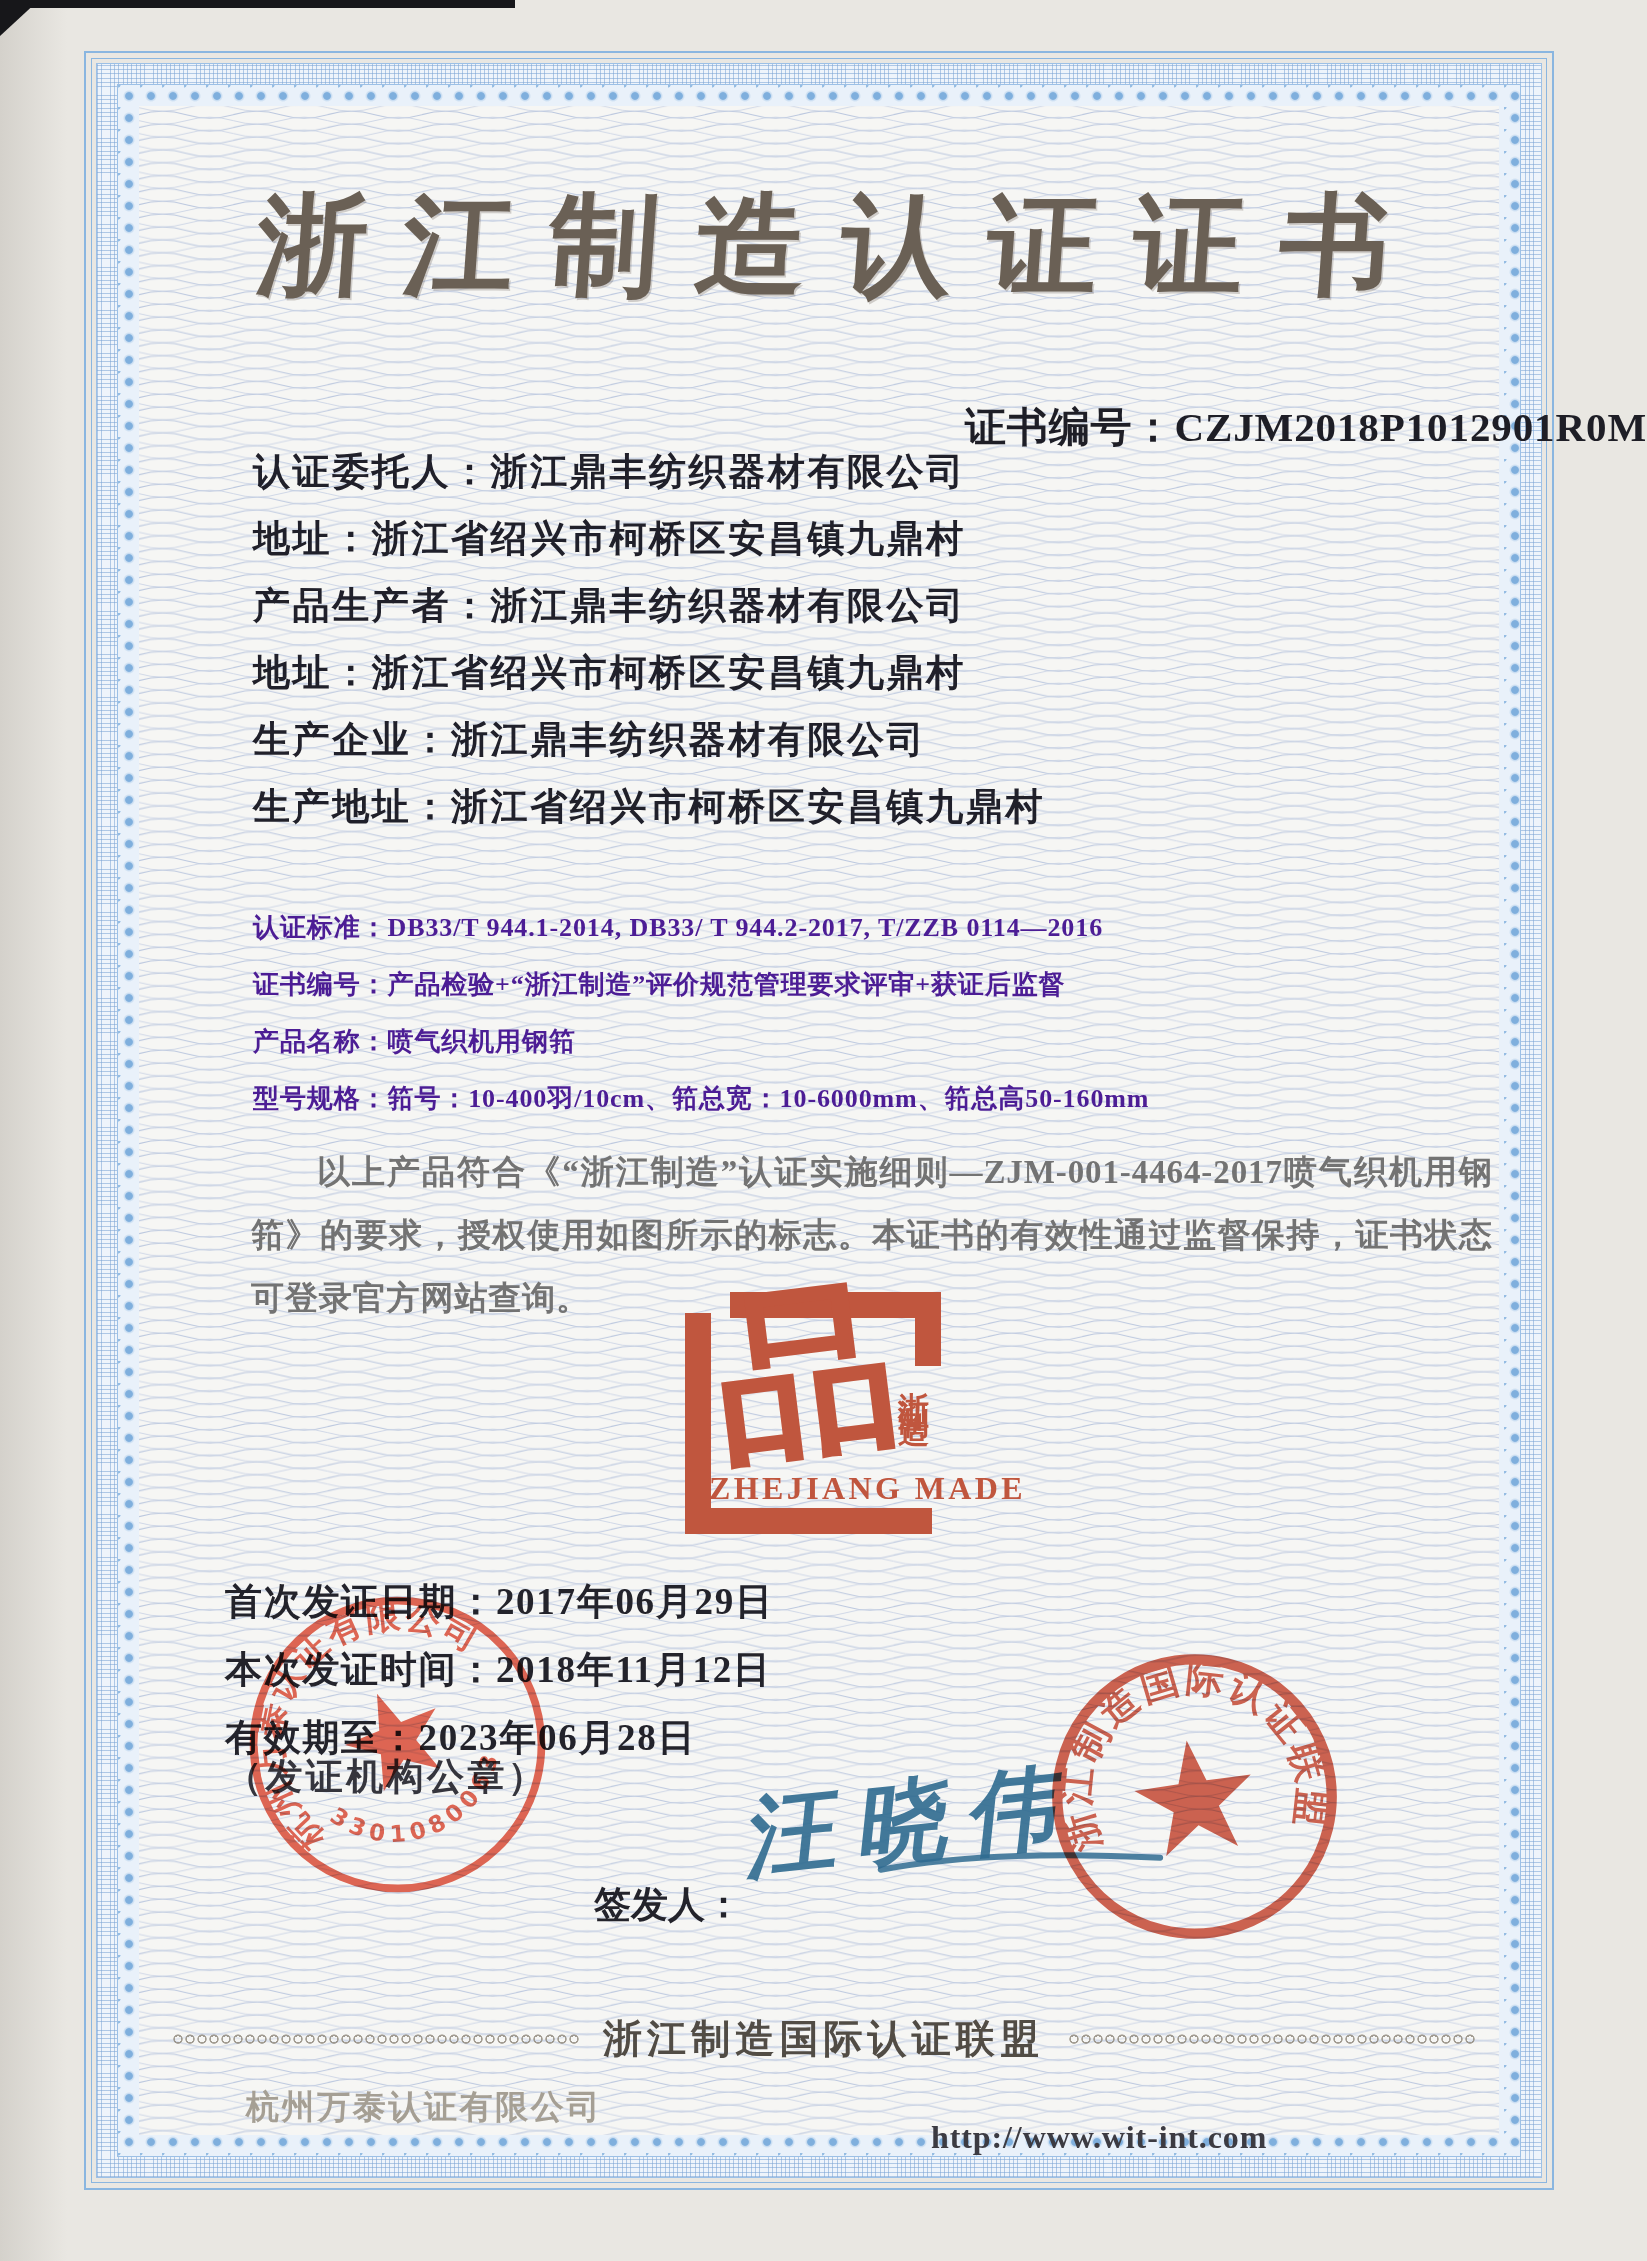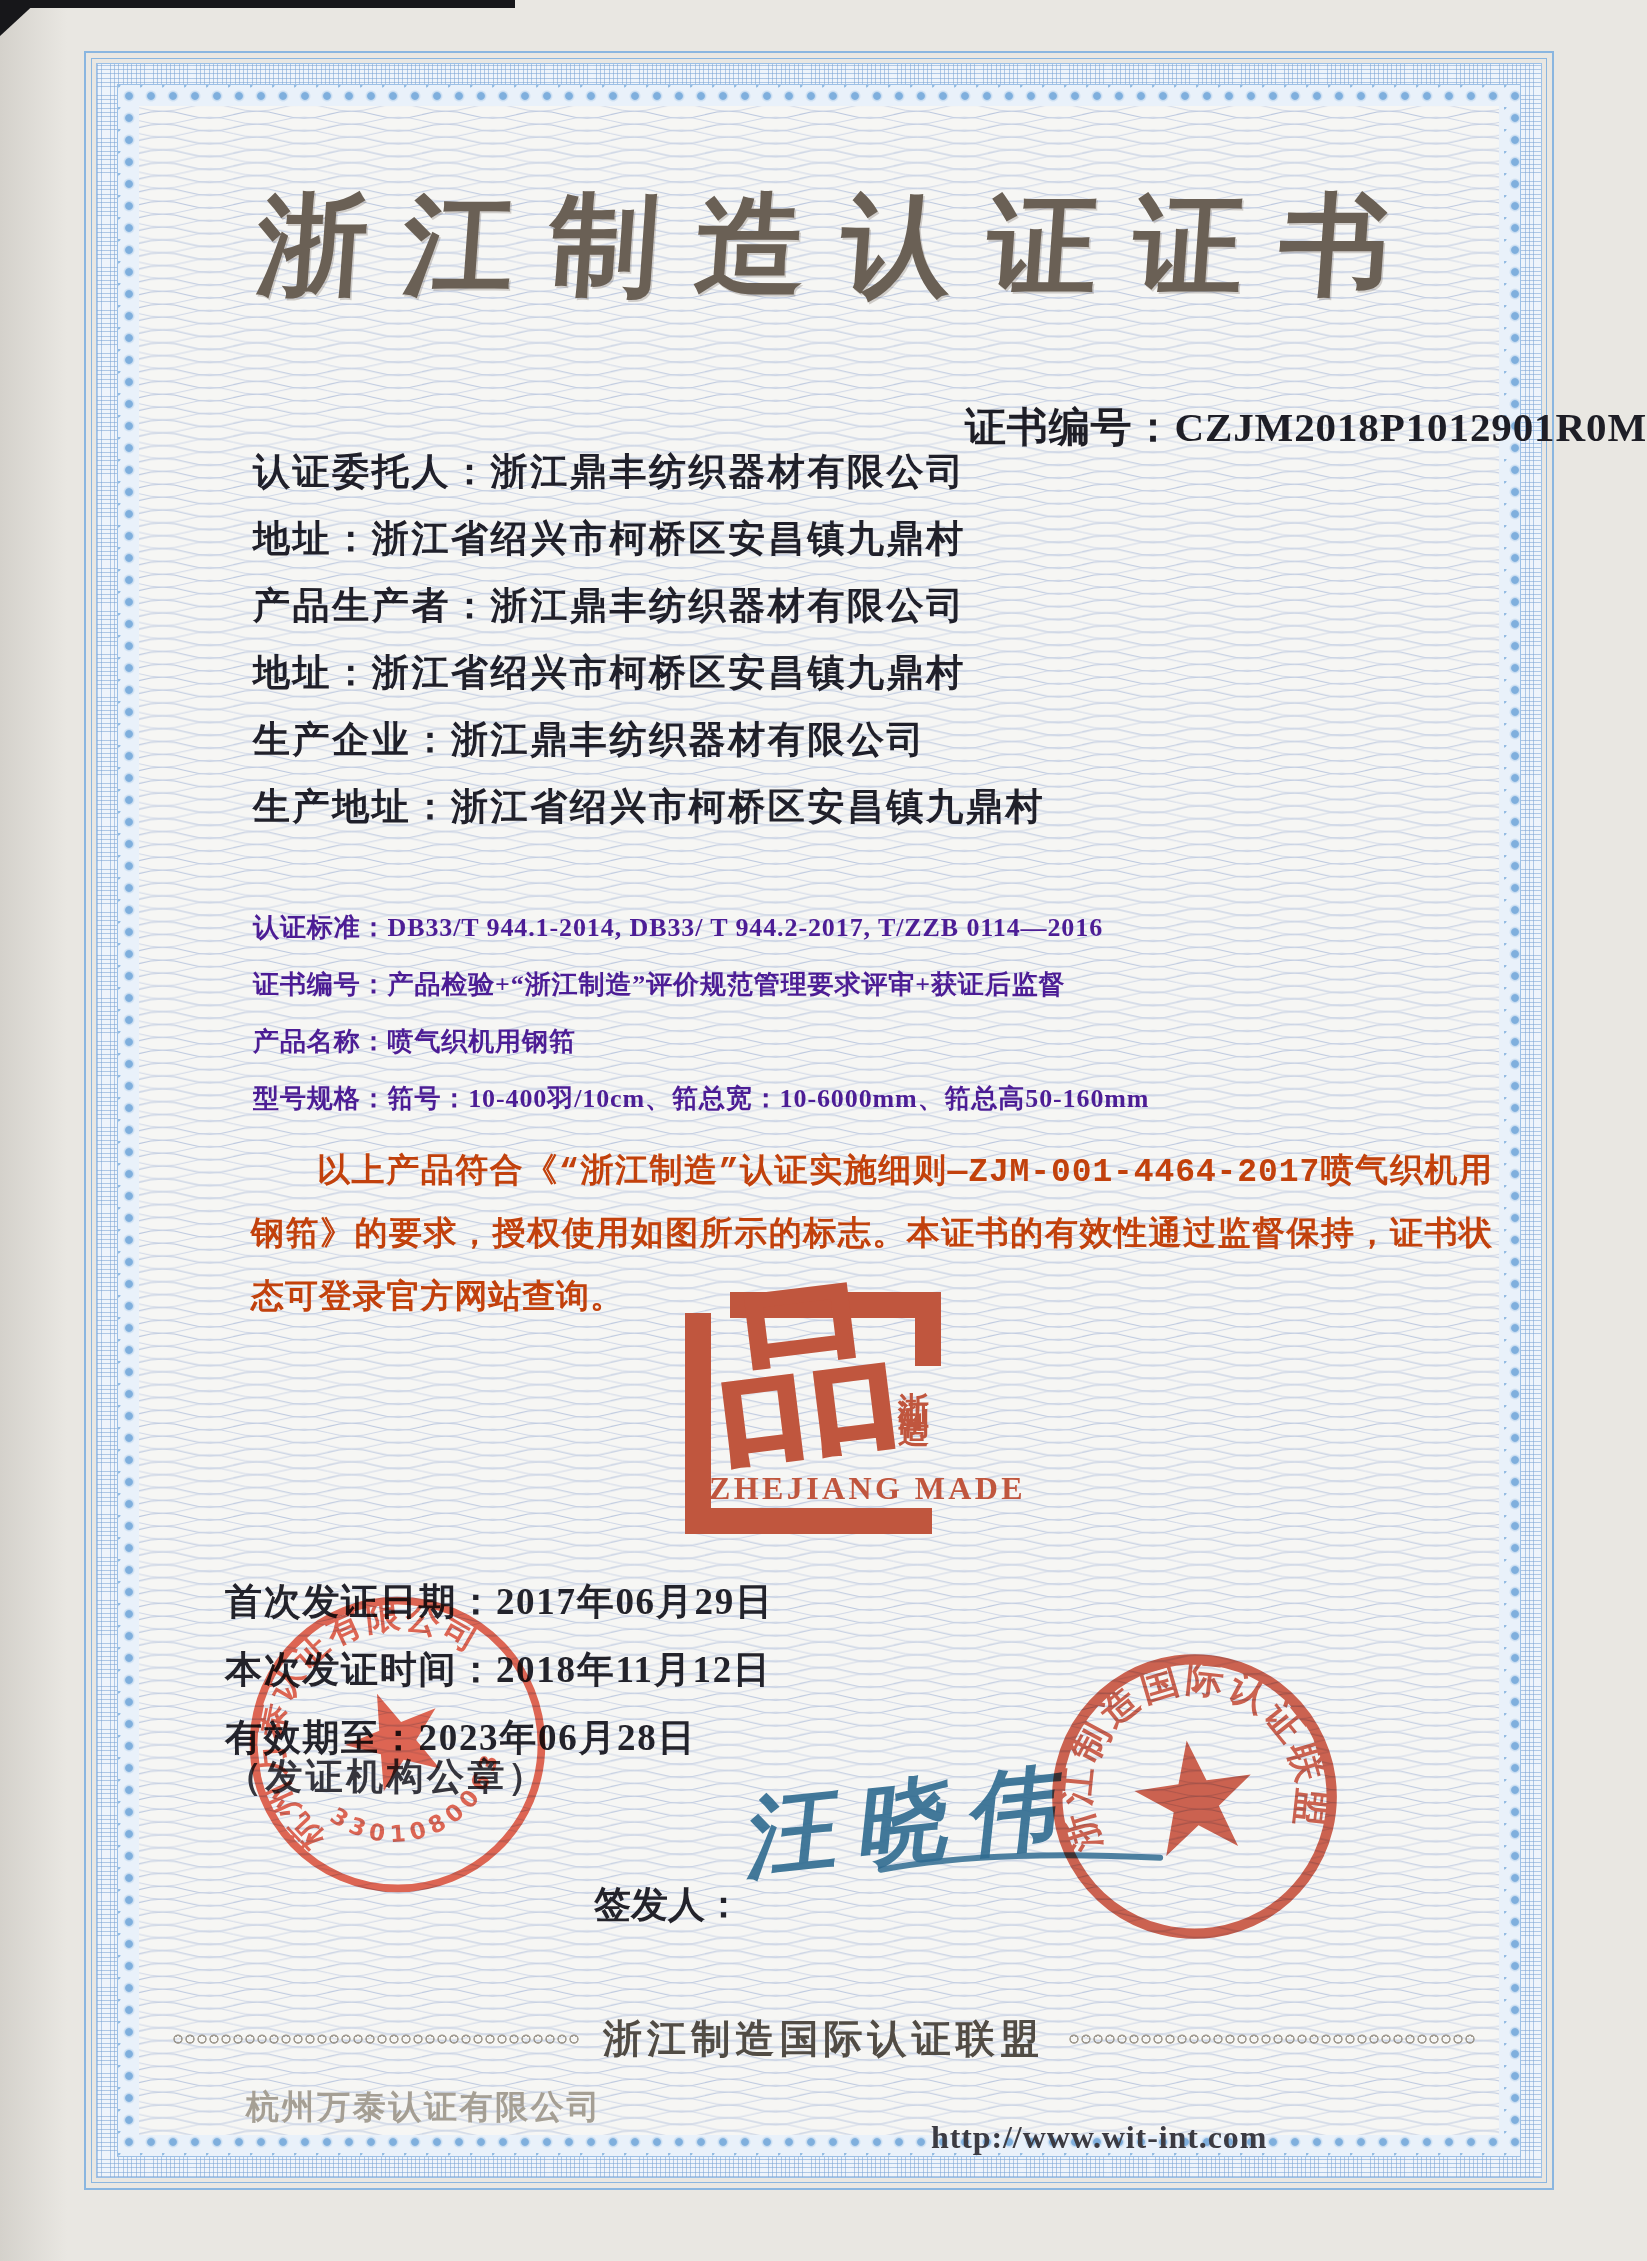--- a/index.html
+++ b/index.html
@@ -39,22 +39,22 @@
     font-family:"DejaVu Serif","Liberation Serif",serif;font-weight:700;
     font-size:110px;letter-spacing:36px;text-indent:36px;color:#6a6055;
     transform:skewX(-4deg);text-shadow:1.7px 1.7px 0 rgba(90,80,70,.25);}
   .certno{position:absolute;left:0;right:0;top:360px;text-align:right;z-index:2;
     font-size:41px;font-weight:700;color:#1e1e26;letter-spacing:0.9px;margin-top:40px;}
   .info{position:absolute;left:253px;top:438px;z-index:2;
     font-size:37px;line-height:67px;font-weight:700;color:#20202a;letter-spacing:2.6px;}
   .specs{position:absolute;left:253px;top:899px;z-index:2;
     font-size:26px;line-height:57px;font-weight:700;color:#4c1d95;letter-spacing:0.9px;}
   .para{position:absolute;left:251px;top:1141px;width:1242px;z-index:2;
-    font-size:33px;line-height:63px;font-weight:600;color:#c2410c;
-    text-indent:2em;text-align:justify;letter-spacing:0.9px;font-family:Liberation Mono, monospace;}
+    font-size:33px;line-height:63px;font-weight:600;color:#737373;
+    text-indent:2em;text-align:justify;letter-spacing:0.9px;}
 
   
   .logo{position:absolute;left:685px;top:1292px;width:256px;height:242px;z-index:2;}
   .logo .bar{position:absolute;background:#c0563e;}
   .logo .bar-top{left:45px;right:0;top:0;height:26px;}
   .logo .bar-right{right:0;top:0;width:26px;height:74px;}
   .logo .bar-left{left:0;top:20.6px;bottom:0;width:26px;}
   .logo .bar-bottom{left:0;right:8.6px;bottom:0;height:26px;}
   .logo .mark{position:absolute;left:29px;top:-12px;font-size:182px;line-height:1;
     font-family:"DejaVu Serif","Liberation Serif",serif;font-weight:700;color:#c0563e;

